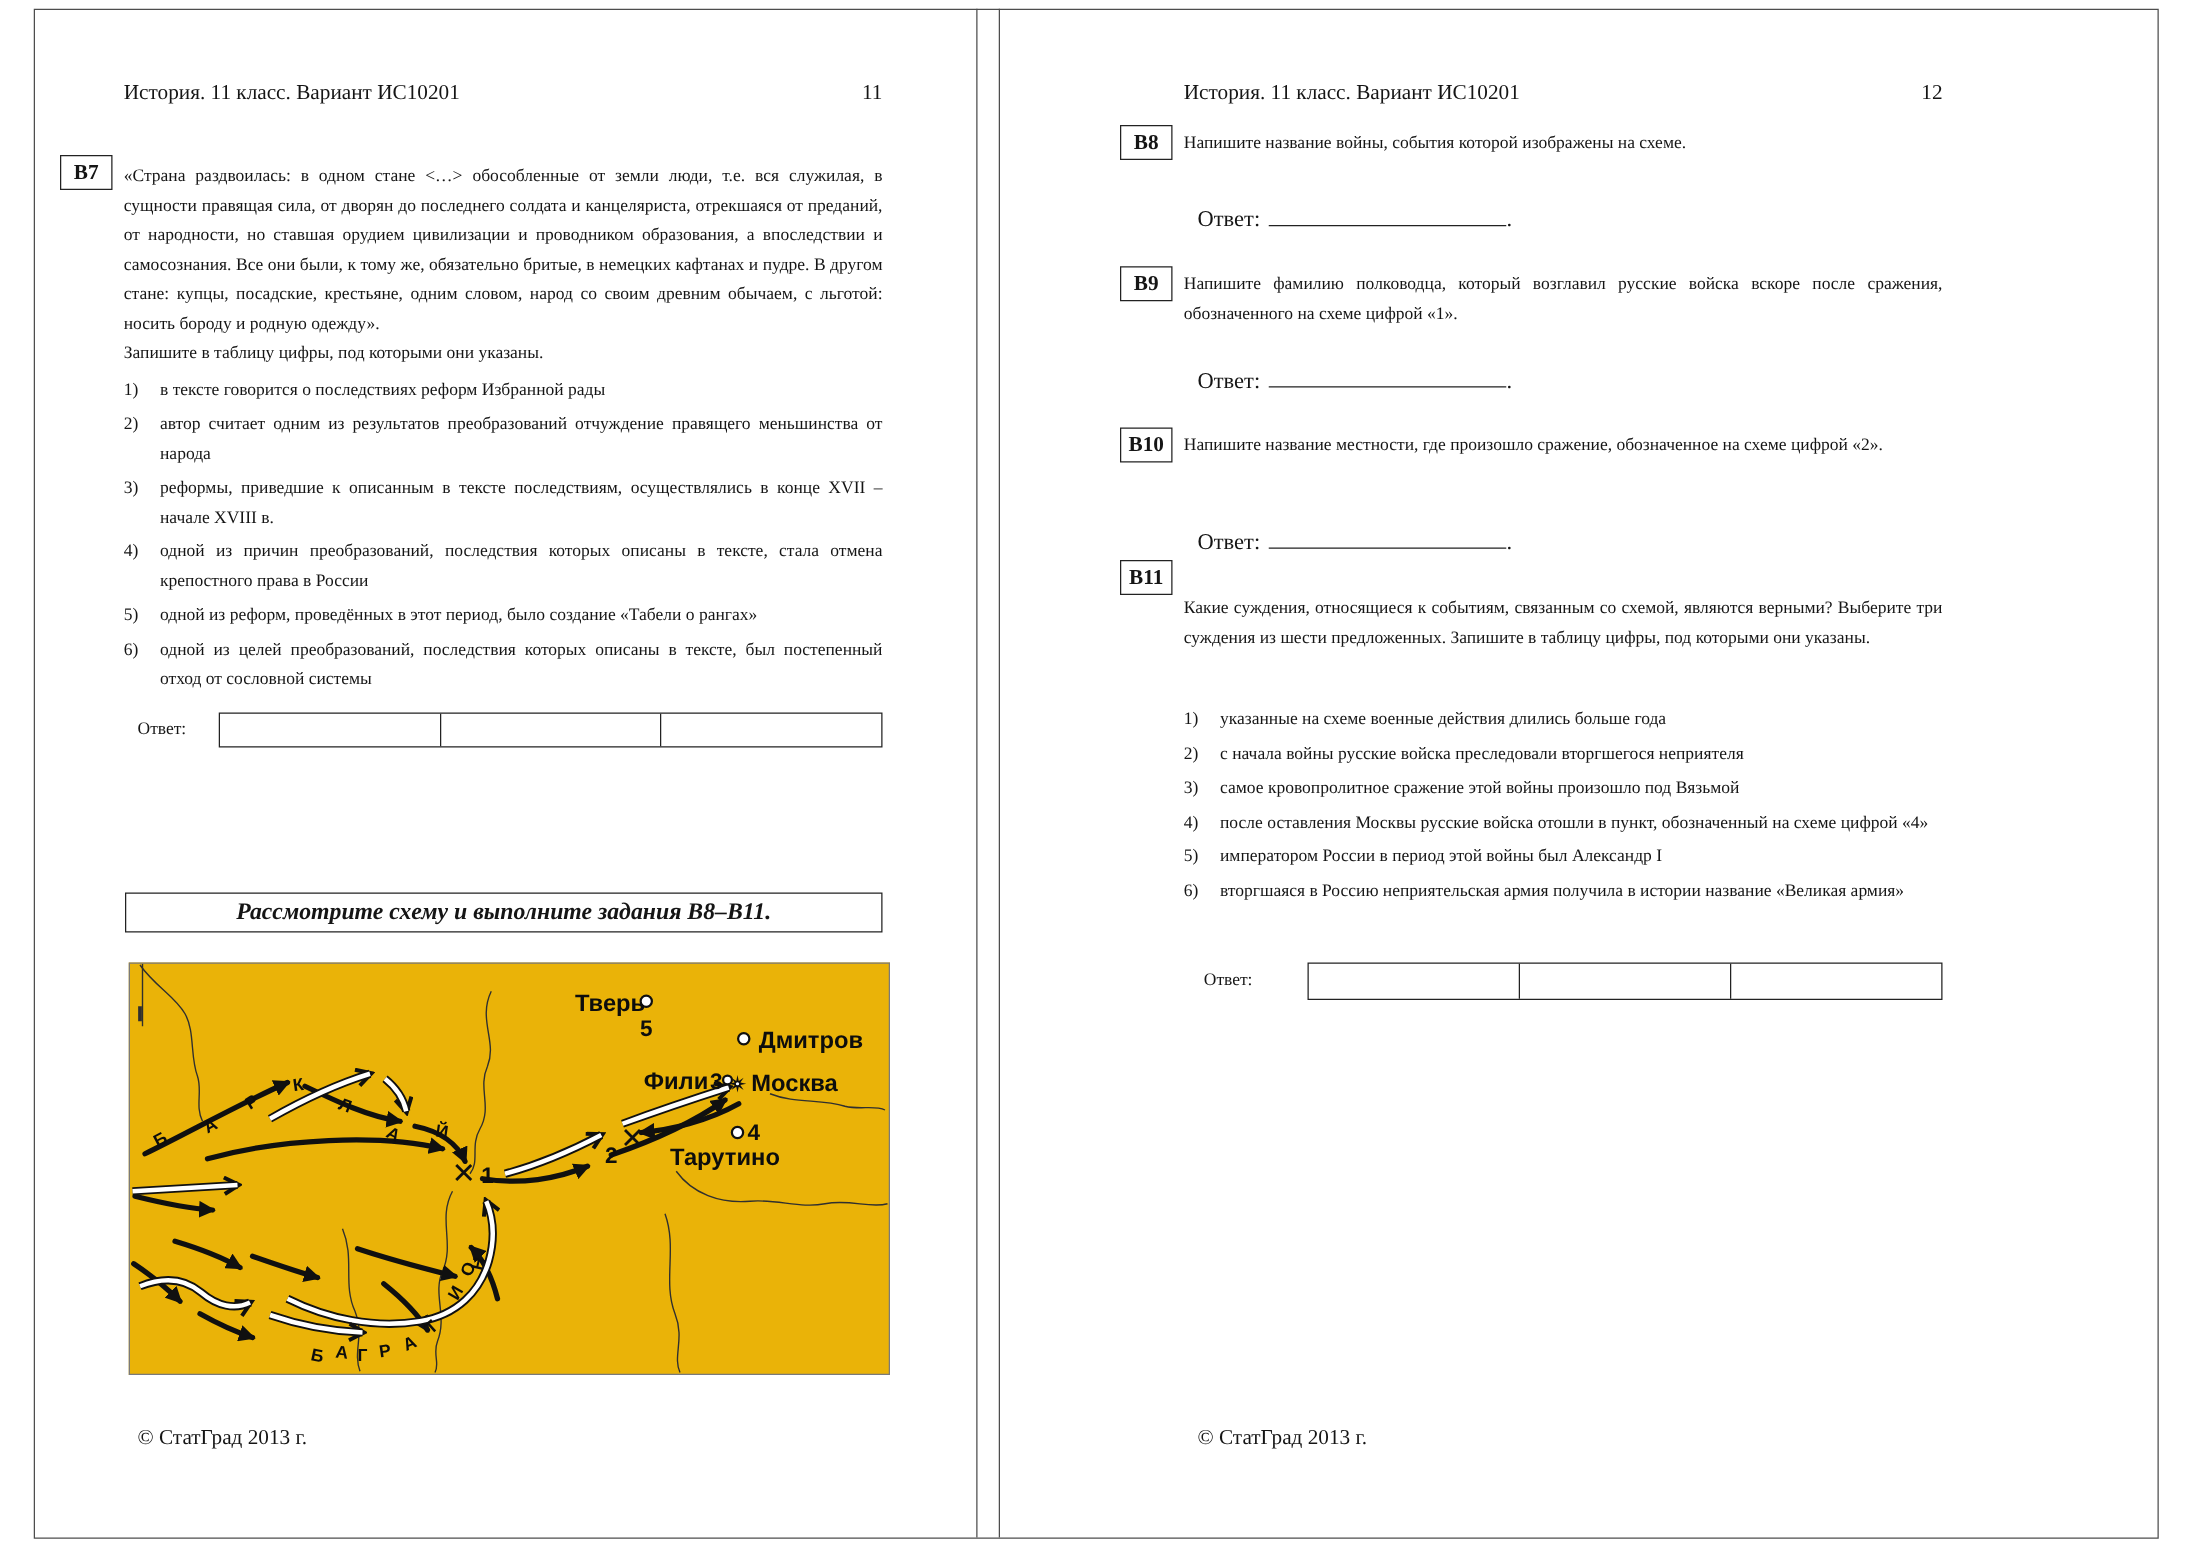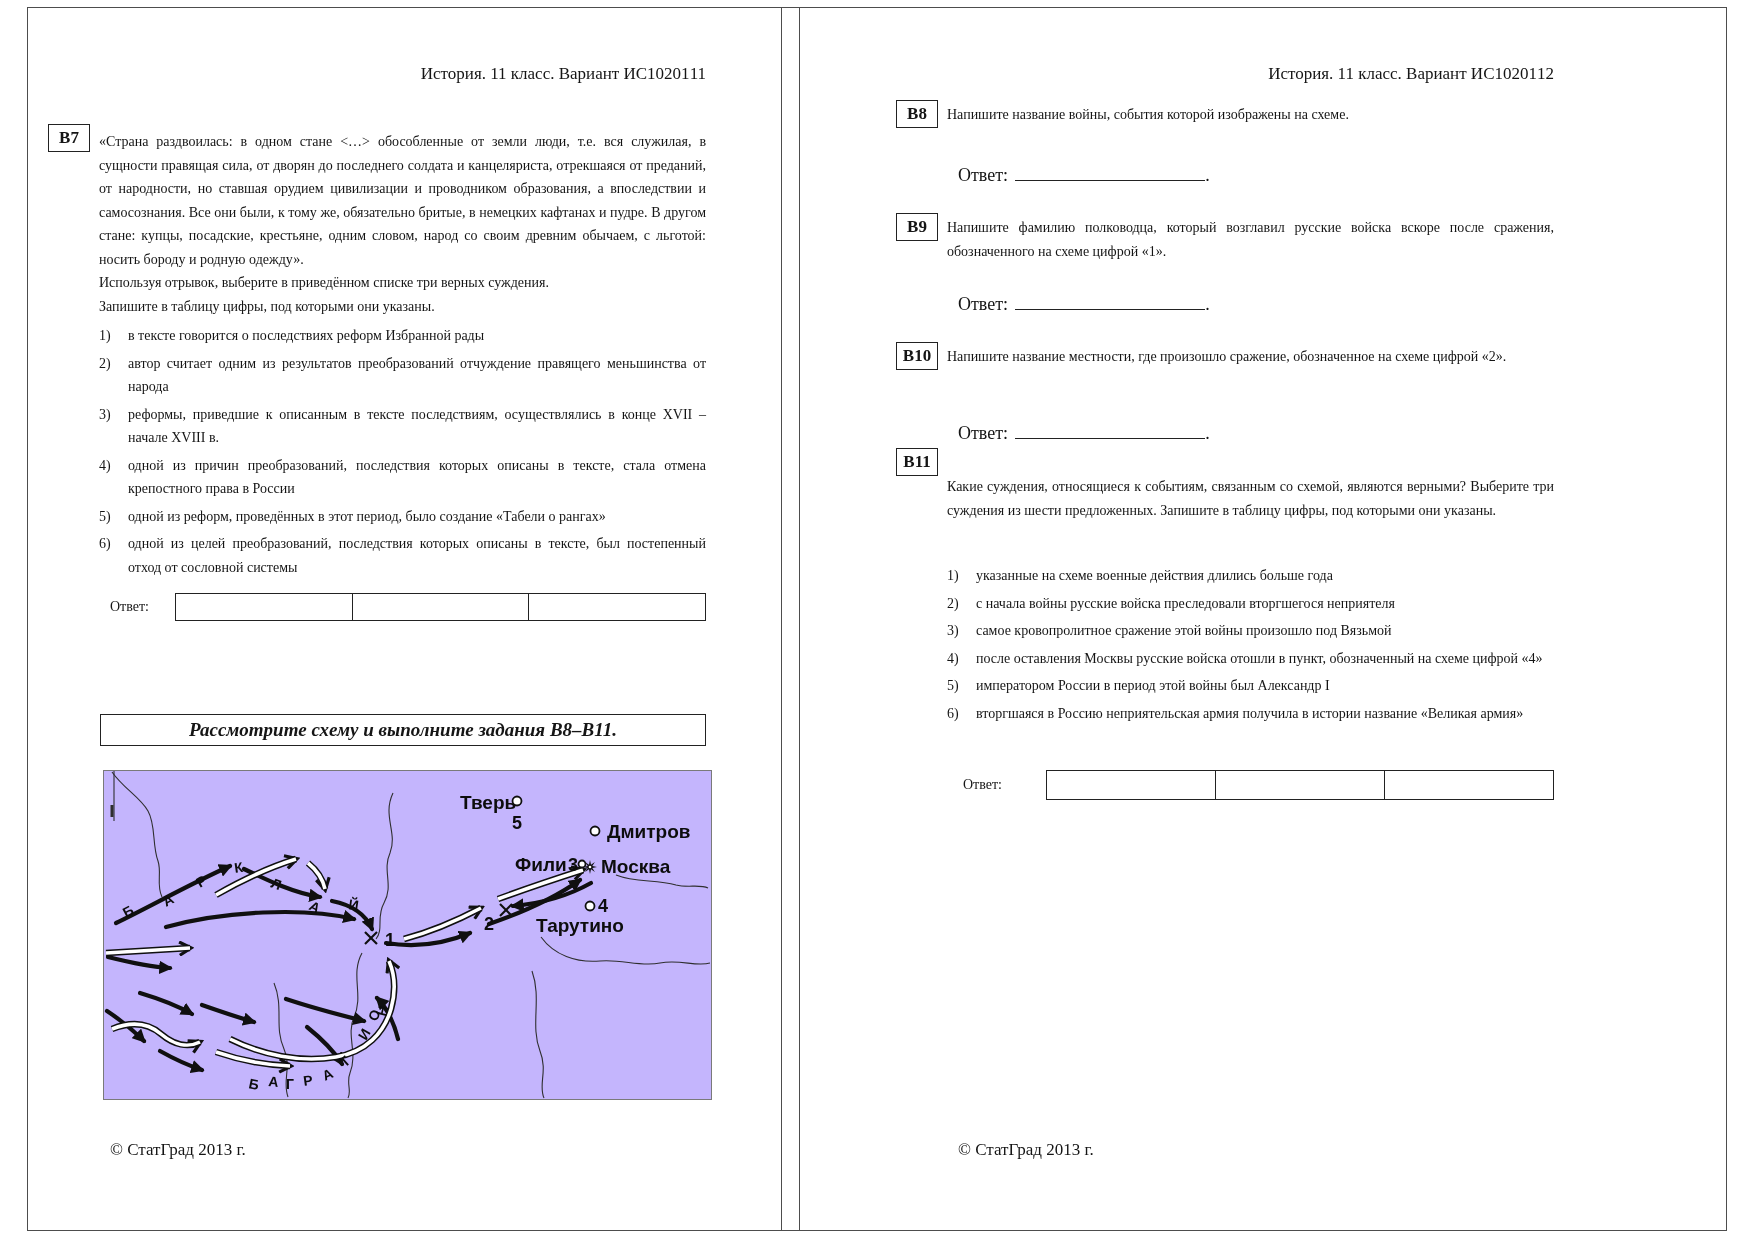--- a/index.html
+++ b/index.html
@@ -4,21 +4,21 @@
 <style>
   html,body{margin:0;padding:0;}
   body{
     width:1754px;height:1239px;background:#ffffff;position:relative;
     font-family:"Liberation Serif","DejaVu Serif",serif;color:#151515;
     -webkit-font-smoothing:antialiased;
   }
   .frame{position:absolute;left:27px;top:7px;width:1698px;height:1222px;border:1.5px solid #4d4d4d;}
   .vline{position:absolute;top:7px;height:1223px;width:0;border-left:1.5px solid #4d4d4d;}
   .v1{left:781px}.v2{left:799px}
-  .pg-header{position:absolute;width:607px;display:flex;justify-content:flex-end;font-size:17px;}
+  .pg-header{position:absolute;width:607px;display:flex;justify-content:space-between;font-size:17px;}
   .qbox{
     position:absolute;width:40px;height:26px;border:1.4px solid #222;
     display:flex;align-items:center;justify-content:center;font-weight:bold;font-size:17px;background:#fff;
   }
   .tcol{position:absolute;width:607px;font-size:14px;line-height:23.5px;}
   .just{text-align:justify;}
   .line{display:block;}
   .opts{margin-top:6px;}
   .opt{display:flex;margin-top:4px;}
   .opt-num{flex:0 0 29px;}
@@ -27,21 +27,21 @@
   .ans-label{flex:0 0 65px;padding-left:11px;}
   .ans-table{display:flex;height:26px;border:1.5px solid #222;flex:1;background:#fff;}
   .ans-cell{flex:1;border-left:1.5px solid #222;}
   .ans-cell:first-child{border-left:none;}
   .banner{
     position:absolute;left:100px;top:714px;width:604px;border:1.4px solid #222;
     text-align:center;font-weight:bold;font-style:italic;font-size:19px;padding:4px 0;background:#fff;
   }
   .ansline-row{position:absolute;font-size:18px;white-space:nowrap;}
   .ans-line{display:inline-block;width:190px;border-bottom:1.5px solid #222;height:1em;margin-left:7px;}
-  .mapbox{position:absolute;left:103px;top:770px;width:607px;height:328px;border:1px solid #7a7a7a;background:#c4b5fd;}
+  .mapbox{position:absolute;left:103px;top:770px;width:607px;height:328px;border:1px solid #7a7a7a;background:#eab308;}
   .footer{position:absolute;font-size:17px;}
   
   svg{display:block;}
   .riv{fill:none;stroke:#2f2f2f;stroke-width:1.1;}
   .ba{fill:none;stroke:#101010;stroke-width:4.2;stroke-linecap:round;}
   .hu{fill:none;stroke:#101010;stroke-width:6.6;}
   .ho{fill:none;stroke:#ffffff;stroke-width:3.6;}
   .bx{stroke:#101010;stroke-width:2.2;}
   .cc{fill:#ffffff;stroke:#101010;stroke-width:1.8;}
   .mt{font-family:"Liberation Sans","DejaVu Sans",sans-serif;font-weight:bold;font-size:19px;fill:#0d0d0d;}
@@ -61,21 +61,20 @@
     <span>История. 11 класс. Вариант ИС10201</span>
     <span>11</span>
   </div>
 
   <div class="qbox" style="left:48px;top:124px">
     <span>В7</span>
   </div>
 
   <div class="tcol" style="left:99px;top:130px">
     <div class="just">«Страна раздвоилась: в одном стане &lt;…&gt; обособленные от земли люди, т.е. вся служилая, в сущности правящая сила, от дворян до последнего солдата и канцеляриста, отрекшаяся от преданий, от народности, но ставшая орудием цивилизации и проводником образования, а впоследствии и самосознания. Все они были, к тому же, обязательно бритые, в немецких кафтанах и пудре. В другом стане: купцы, посадские, крестьяне, одним словом, народ со своим древним обычаем, с льготой: носить бороду и родную одежду».</div>
-    <span class="line">Используя отрывок, выберите в приведённом списке три верных суждения.</span>
     <span class="line">Запишите в таблицу цифры, под которыми они указаны.</span>
 
     <div class="opts">
       <div class="opt">
         <span class="opt-num">1)</span>
         <span class="opt-text">в тексте говорится о последствиях реформ Избранной рады</span>
       </div>
       <div class="opt">
         <span class="opt-num">2)</span>
         <span class="opt-text">автор считает одним из результатов преобразований отчуждение правящего меньшинства от народа</span>

